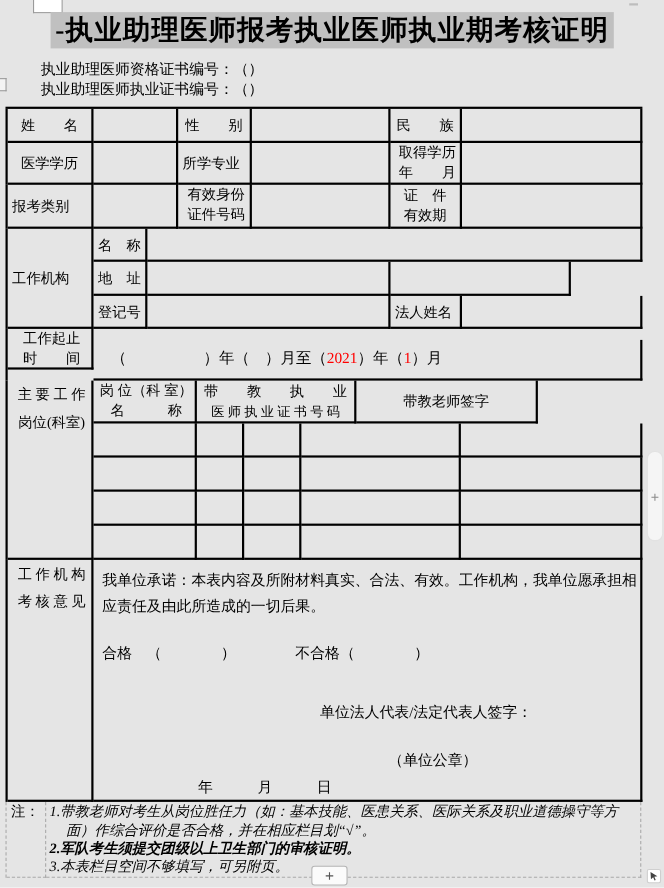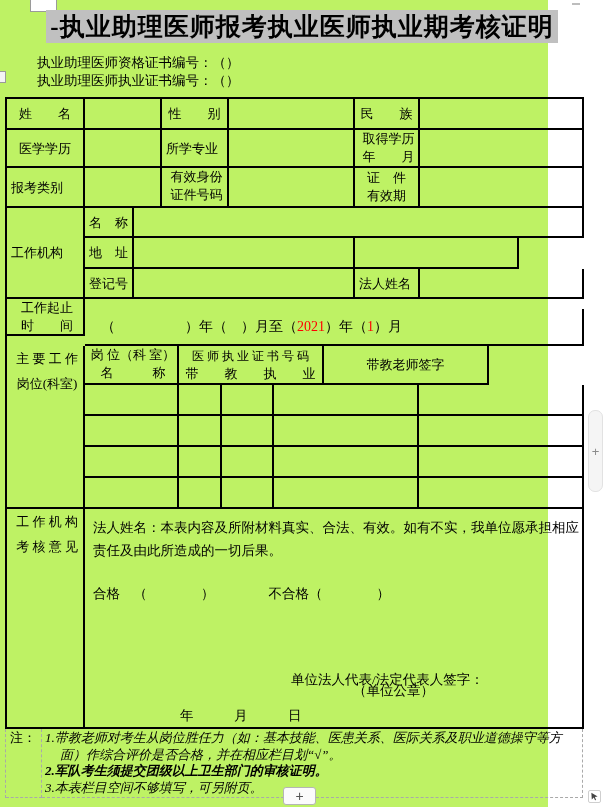--- a/index.html
+++ b/index.html
@@ -1,18 +1,18 @@
 <!DOCTYPE html>
 <html><head>
 <meta charset="utf-8">
 <style>
   * { margin:0; padding:0; box-sizing:border-box; }
   html,body { width:604px; height:807px; background:#fff; overflow:hidden; }
   body { font-family:"Liberation Serif","DejaVu Serif",serif; color:#000; }
-  .sheet { position:relative; width:548px; height:807px; background:#bef264; }
+  .sheet { position:relative; width:604px; height:807px; background:#e5e5e5; }
 
   
   .title { position:absolute; top:10px; left:0; width:604px; text-align:center;
            font-size:25px; font-weight:bold; letter-spacing:1px; }
   .title .hl { padding:3px 4px; }
   .certs { position:absolute; top:54px; left:18px; font-size:13.5px; line-height:18px;margin-left:19px; }
 
   
   .tbl { position:absolute; top:97px; left:5px; width:579px; border-top:2px solid #000; }
   .row, .sec { display:flex; }
@@ -32,21 +32,21 @@
   .h39{height:39px}.h19{height:19px}.h20{height:20px}.h220{height:220px}.h69{height:69px}
 
   .period-text { font-size:14px; padding-left:16px;margin-top:10px; }
   .jlbl { line-height:18px; }
 
   
   .assess-body { position:relative; justify-content:flex-start; align-items:flex-start; }
   .assess-body > div { position:absolute; font-size:13.5px; }
   .promise { top:7px; left:8px; width:486px; text-align:left; line-height:23px; }
   .passline { top:76px; left:8px; }
-  .signline { top:130px; left:206px;margin-top:32px; }
+  .signline { top:130px; left:206px; }
   .sealline { top:153px; left:268px;margin-top:20px; }
   .dateline { top:198px; left:95px; }
 
   
   .notes { display:flex; border-left:1px dashed #a9a9a9; }
   .ncell { border-right:1px dashed #a9a9a9; border-bottom:1px dashed #a9a9a9;
            font-size:13px; line-height:16.5px; text-align:left; padding:1px 2px 2px 3px; }
   .nitems { padding-left:3px;font-style:italic; }
   .nitem { padding-left:15px; text-indent:-15px; }
   .bold { font-weight:bold; }
@@ -166,22 +166,22 @@
         <span>主 要 工 作</span>
         <span>岗位(科室)</span>
       </div>
       <div class="col">
         <div class="row">
           <div class="cell w94 h39 lblcol left jlbl">
             <span>岗 位（科 室）</span>
             <span>名　　　称</span>
           </div>
           <div class="cell w145 h39 lblcol jlbl">
+            <span>带　　教　　执　　业</span>
             <span style="font-size:12px;">医 师 执 业 证 书 号 码</span>
-            <span>带　　教　　执　　业</span>
           </div>
           <div class="cell w165 h39">带教老师签字</div>
         </div>
         <div class="row">
           <div class="cell w94 h31"></div>
           <div class="cell w43 h31"></div>
           <div class="cell w52 h31"></div>
           <div class="cell w145 h31"></div>
           <div class="cell w165 h31"></div>
         </div>
@@ -208,21 +208,21 @@
         </div>
       </div>
     </div>
 
     <div class="sec solid">
       <div class="cell w78 h220 lblcol left" style="line-height:25px;">
         <span>工 作 机 构</span>
         <span>考 核 意 见</span>
       </div>
       <div class="cell w499 h220 assess-body">
-        <div class="promise">法人姓名：本表内容及所附材料真实、合法、有效。如有不实，我单位愿承担相应责任及由此所造成的一切后果。</div>
+        <div class="promise">我单位承诺：本表内容及所附材料真实、合法、有效。工作机构，我单位愿承担相应责任及由此所造成的一切后果。</div>
         <div class="passline">合格　（　　　　）　　　　不合格（　　　　）</div>
         <div class="signline">单位法人代表/法定代表人签字：</div>
         <div class="sealline">（单位公章）</div>
         <div class="dateline">年　　　月　　　日</div>
       </div>
     </div>
 
     <div class="notes">
       <div class="ncell w36 h69" style="text-align:left; padding-left:4px;">注：</div>
       <div class="ncell w541 h69 nitems">

